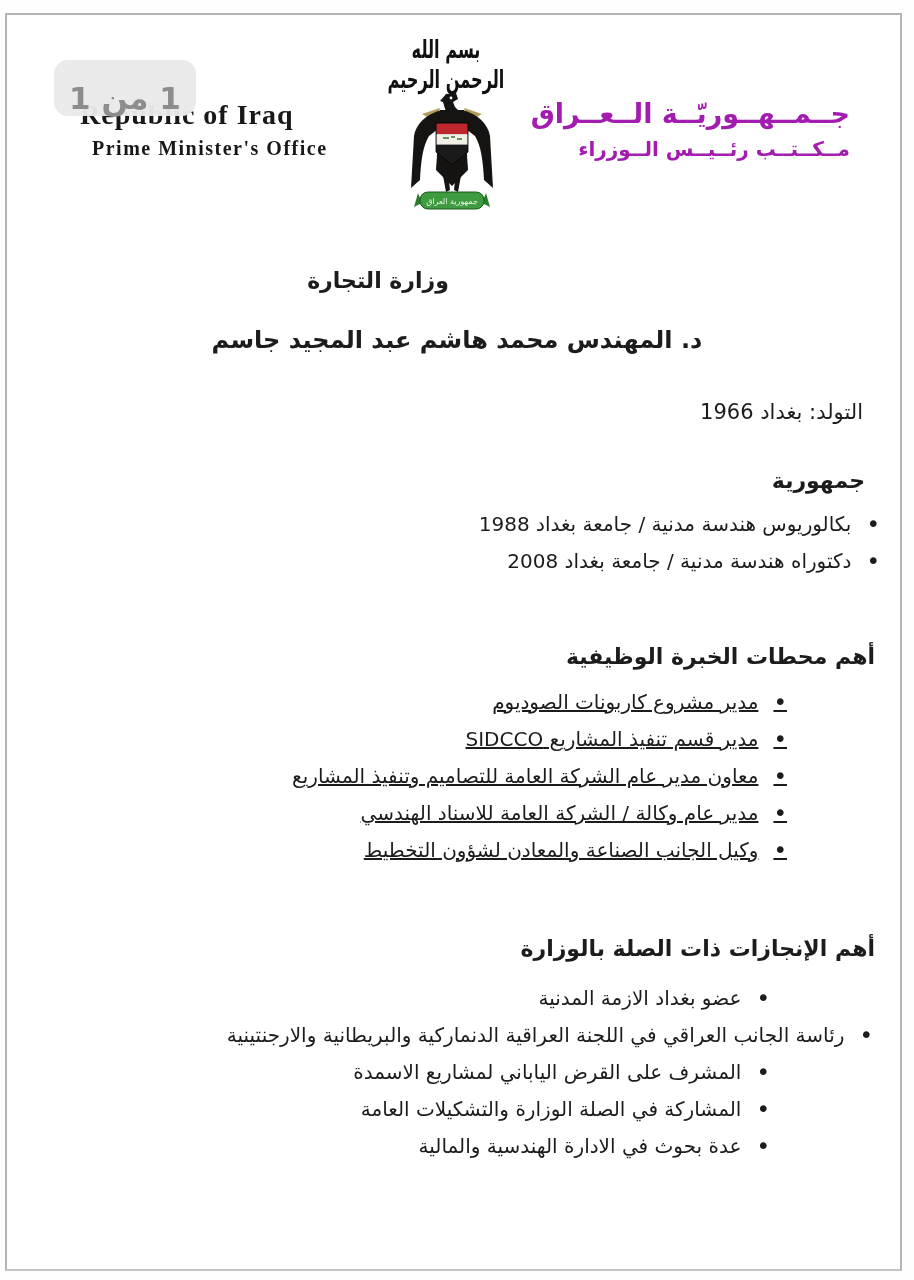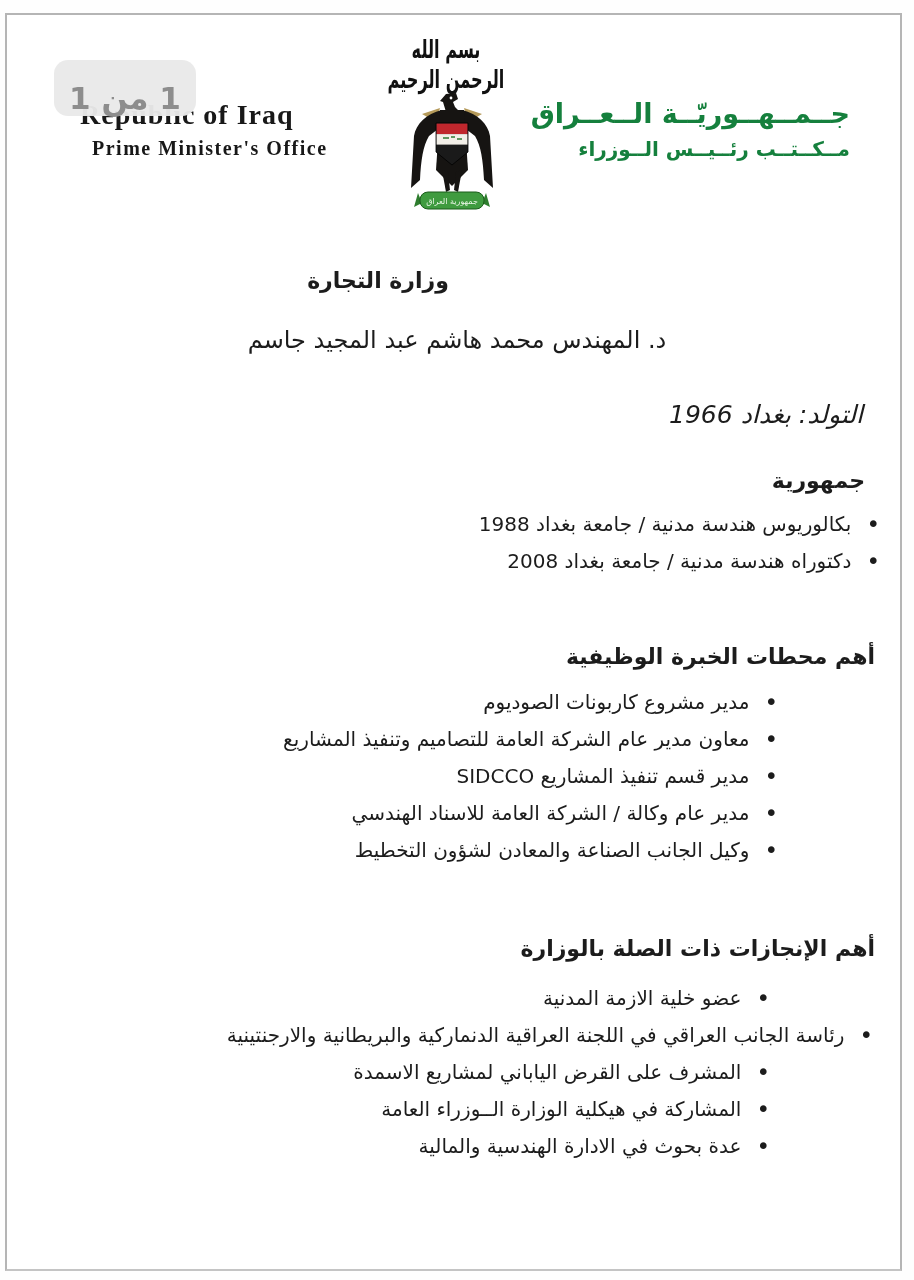--- a/index.html
+++ b/index.html
@@ -38,21 +38,21 @@
     position: absolute; left: 80px; top: 99px; z-index: 2;
     font-family: "Liberation Serif", "DejaVu Serif", serif;
     color: #181818;
   }
   .en-header .l1 { font-size: 28px; font-weight: bold; letter-spacing: 1px; line-height: 32px; }
   .en-header .l2 { font-size: 20px; font-weight: bold; letter-spacing: 1.5px; line-height: 26px; margin-top: 4px; margin-left: 12px; }
 
   
   .ar-header {
     position: absolute; right: 64px; top: 96px;
-    text-align: right; direction: rtl; color: #15803d;
+    text-align: right; direction: rtl; color: #a21caf;
   }
   .ar-header .l1 { font-size: 27px; font-weight: bold; line-height: 36px; }
   .ar-header .l2 { font-size: 20px; font-weight: bold; line-height: 30px; margin-top: 2px; }
 
   
   .bismillah {
     position: absolute; left: 376px; top: 34px; width: 140px;
     text-align: center; direction: rtl;
     font-size: 17px; font-weight: bold; color: #111;
     transform: scaleY(1.5) scaleX(0.95);
@@ -65,25 +65,25 @@
   .emblem { position: absolute; left: 406px; top: 90px; width: 92px; height: 126px; }
 
   .doc-title {
     position: absolute; left: 0; top: 268px; width: 756px;
     text-align: center; direction: rtl;
     font-size: 22px; font-weight: bold;
   }
   .doc-name {
     position: absolute; left: 0; top: 326px; width: 914px;
     text-align: center; direction: rtl;
-    font-size: 24px; font-weight: normal;
+    font-size: 24px; font-weight: bold;
   }
   .birth-line {
     position: absolute; right: 51px; top: 400px;
-    direction: rtl; font-size: 25px; font-style: italic;
+    direction: rtl; font-size: 21px;
   }
 
   .sec-title {
     position: absolute; direction: rtl;
     font-size: 22px; font-weight: bold;
   }
   .sec-title.edu    { right: 49px; top: 468px; }
   .sec-title.career { right: 39px; top: 644px; }
   .sec-title.achv   { right: 39px; top: 936px; text-align: right; }
 
@@ -93,21 +93,21 @@
     font-size: 20px; white-space: nowrap;
   }
   .blt { font-size: 23px; vertical-align: -1px; }
   .itx { margin-right: 15px; }
 
   
   ul.edu-list { left: 472px; top: 506px; width: 408px; }
   ul.edu-list li { text-align: right; }
 
   
-  ul.career-list { right: 26px; top: 684px; width: 620px; }
+  ul.career-list { right: 17px; top: 684px; width: 620px; text-decoration: underline; }
   ul.career-list li { text-align: right; padding-right: 110px; }
 
   
   ul.achv-list { right: 34px; top: 980px; width: 790px; }
   ul.achv-list li { text-align: right; padding-right: 110px; }
   ul.achv-list li:nth-child(2) { padding-right: 7px; }
 </style>
 </head>
 <body>
 
@@ -169,29 +169,29 @@
   <ul class="doclist edu-list">
 
   <li><span class="blt">•</span><span class="itx">بكالوريوس هندسة مدنية / جامعة بغداد 1988</span></li>
       <li><span class="blt">•</span><span class="itx">دكتوراه هندسة مدنية / جامعة بغداد 2008</span></li>
     </ul>
 
   <div class="sec-title career">أهم محطات الخبرة الوظيفية</div>
   <ul class="doclist career-list">
 
   <li><span class="blt">•</span><span class="itx">مدير مشروع كاربونات الصوديوم</span></li>
+      <li><span class="blt">•</span><span class="itx">مدير قسم تنفيذ المشاريع SIDCCO</span></li>
       <li><span class="blt">•</span><span class="itx">معاون مدير عام الشركة العامة للتصاميم وتنفيذ المشاريع</span></li>
-      <li><span class="blt">•</span><span class="itx">مدير قسم تنفيذ المشاريع SIDCCO</span></li>
       <li><span class="blt">•</span><span class="itx">مدير عام وكالة / الشركة العامة للاسناد الهندسي</span></li>
       <li><span class="blt">•</span><span class="itx">وكيل الجانب الصناعة والمعادن لشؤون التخطيط</span></li>
     </ul>
 
   <div class="sec-title achv">أهم الإنجازات ذات الصلة بالوزارة</div>
   <ul class="doclist achv-list">
 
-  <li><span class="blt">•</span><span class="itx">عضو خلية الازمة المدنية</span></li>
+  <li><span class="blt">•</span><span class="itx">عضو بغداد الازمة المدنية</span></li>
       <li><span class="blt">•</span><span class="itx">رئاسة الجانب العراقي في اللجنة العراقية الدنماركية والبريطانية والارجنتينية</span></li>
       <li><span class="blt">•</span><span class="itx">المشرف على القرض الياباني لمشاريع الاسمدة</span></li>
-      <li><span class="blt">•</span><span class="itx">المشاركة في هيكلية الوزارة الــوزراء العامة</span></li>
+      <li><span class="blt">•</span><span class="itx">المشاركة في الصلة الوزارة والتشكيلات العامة</span></li>
       <li><span class="blt">•</span><span class="itx">عدة بحوث في الادارة الهندسية والمالية</span></li>
     </ul>
 
 </div>
 
 </body></html>

